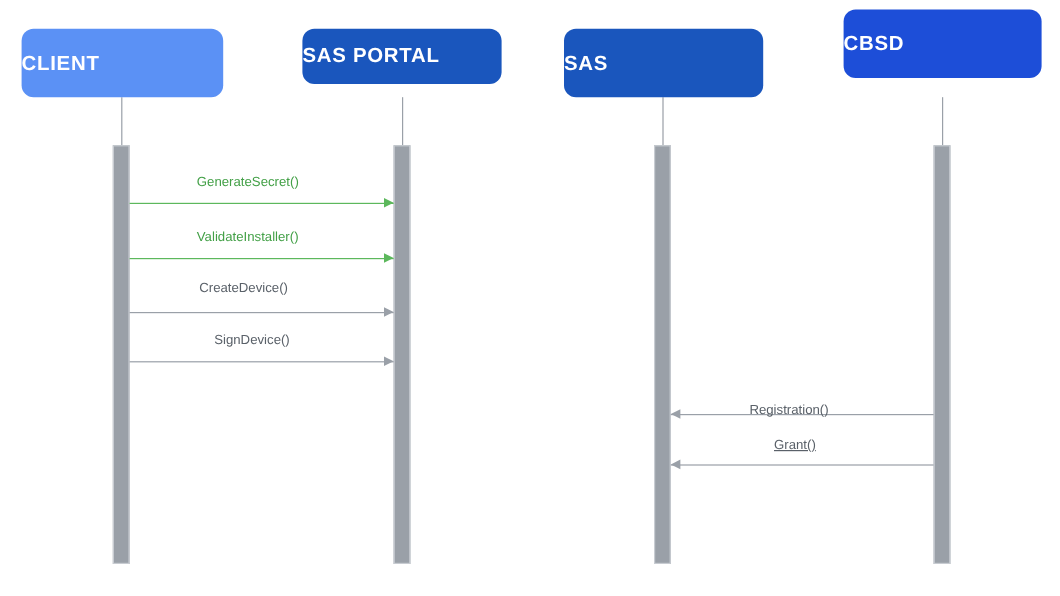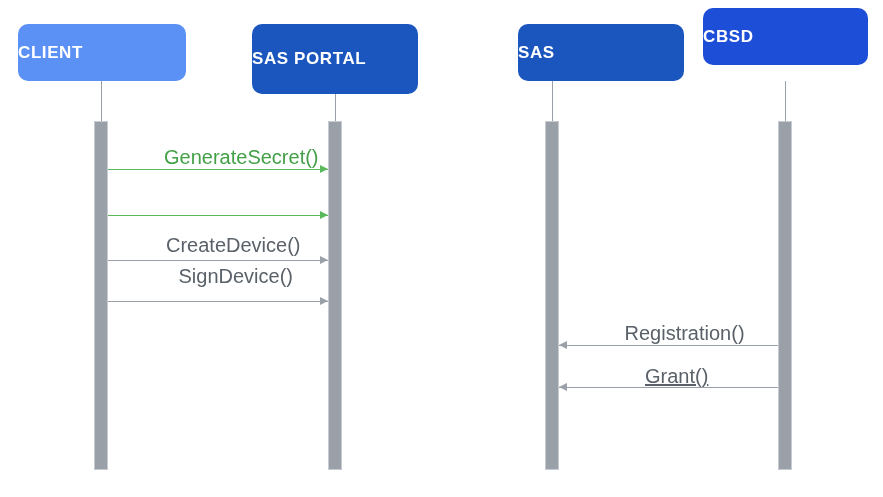--- a/index.html
+++ b/index.html
@@ -44,21 +44,21 @@
   .msg-line {
     position: absolute;
     height: 0;
     border-top: 1.3px solid #9aa0a8;
   }
   .msg-line.green {
     border-top-color: #5cb85c;
   }
   .msg-label {
     position: absolute;
-    font-size: 20px;
+    font-size: 11px;
     color: #5a6169;
     white-space: nowrap;
     font-family: "Liberation Sans", sans-serif;
     text-align: right;
   }
   .msg-label.green {
     color: #43a047;
   }
   .arrowhead {
     position: absolute;
@@ -83,43 +83,44 @@
 <body>
 
 <div id="diagram-canvas" style="width: 883px; height: 497px; background: rgb(255, 255, 255);">
     <div class="lifeline" style="left: 101px; top: 81px; height: 40px;"></div>
     <div class="activation" style="left: 94px; top: 121px; width: 14px; height: 349px;"></div>
     <div class="actor-box" style="left: 18px; top: 24px; width: 168px; height: 57px; background: rgb(91, 145, 245);">
       <span>CLIENT</span>
     </div>
     <div class="lifeline" style="left: 335px; top: 81px; height: 40px;"></div>
     <div class="activation" style="left: 328px; top: 121px; width: 14px; height: 349px;"></div>
-    <div class="actor-box" style="left: 252px; top: 24px; width: 166px; height: 70px; background: rgb(26, 86, 189);">
+    <div class="actor-box" style="left: 252px; top: 24px; width: 166px; height: 46px; background: rgb(26, 86, 189);">
       <span>SAS PORTAL</span>
     </div>
     <div class="lifeline" style="left: 552px; top: 81px; height: 40px;"></div>
     <div class="activation" style="left: 545px; top: 121px; width: 14px; height: 349px;"></div>
-    <div class="actor-box" style="left: 470px; top: 24px; width: 166px; height: 57px; background: rgb(26, 86, 189); margin-left: 48px;">
+    <div class="actor-box" style="left: 470px; top: 24px; width: 166px; height: 57px; background: rgb(26, 86, 189);">
       <span>SAS</span>
     </div>
     <div class="lifeline" style="left: 785px; top: 81px; height: 40px;"></div>
     <div class="activation" style="left: 778px; top: 121px; width: 14px; height: 349px;"></div>
     <div class="actor-box" style="left: 703px; top: 8px; width: 165px; height: 57px; background: #1d4ed8;">
       <span>CBSD</span>
     </div>
     <div class="msg-line green" style="left: 108px; top: 169px; width: 220px;"></div>
     <div class="arrowhead right green" style="top: 165px; left: 320px;"></div>
     <div class="msg-label green" style="top: 146px; left: 164px;">GenerateSecret()</div>
     <div class="msg-line green" style="left: 108px; top: 215px; width: 220px;"></div>
     <div class="arrowhead right green" style="top: 211px; left: 320px;"></div>
+    <div class="msg-label green" style="top: 192px; left: 164px;">ValidateInstaller()</div>
     <div class="msg-line" style="left: 108px; top: 260px; width: 220px;"></div>
     <div class="arrowhead right" style="top: 256px; left: 320px;"></div>
     <div class="msg-label" style="top: 234px; left: 166px;">CreateDevice()</div>
     <div class="msg-line" style="left: 108px; top: 301px; width: 220px;"></div>
     <div class="arrowhead right" style="top: 297px; left: 320px;"></div>
-    <div class="msg-label" style="top: 265px; left: 178.5px;">SignDevice()</div>
+    <div class="msg-label" style="top: 278px; left: 178.5px;">SignDevice()</div>
     <div class="msg-line" style="left: 559px; top: 345px; width: 219px;"></div>
     <div class="arrowhead left" style="top: 341px; left: 559px;"></div>
-    <div class="msg-label" style="top: 322px; left: 624.5px;">Registration()</div>
+    <div class="msg-label" style="top: 336px; left: 624.5px;">Registration()</div>
     <div class="msg-line" style="left: 559px; top: 387px; width: 219px;"></div>
     <div class="arrowhead left" style="top: 383px; left: 559px;"></div>
     <div class="msg-label" style="top: 365px; left: 645px; text-decoration: underline;">Grant()</div>
   </div>
 
 </body></html>

